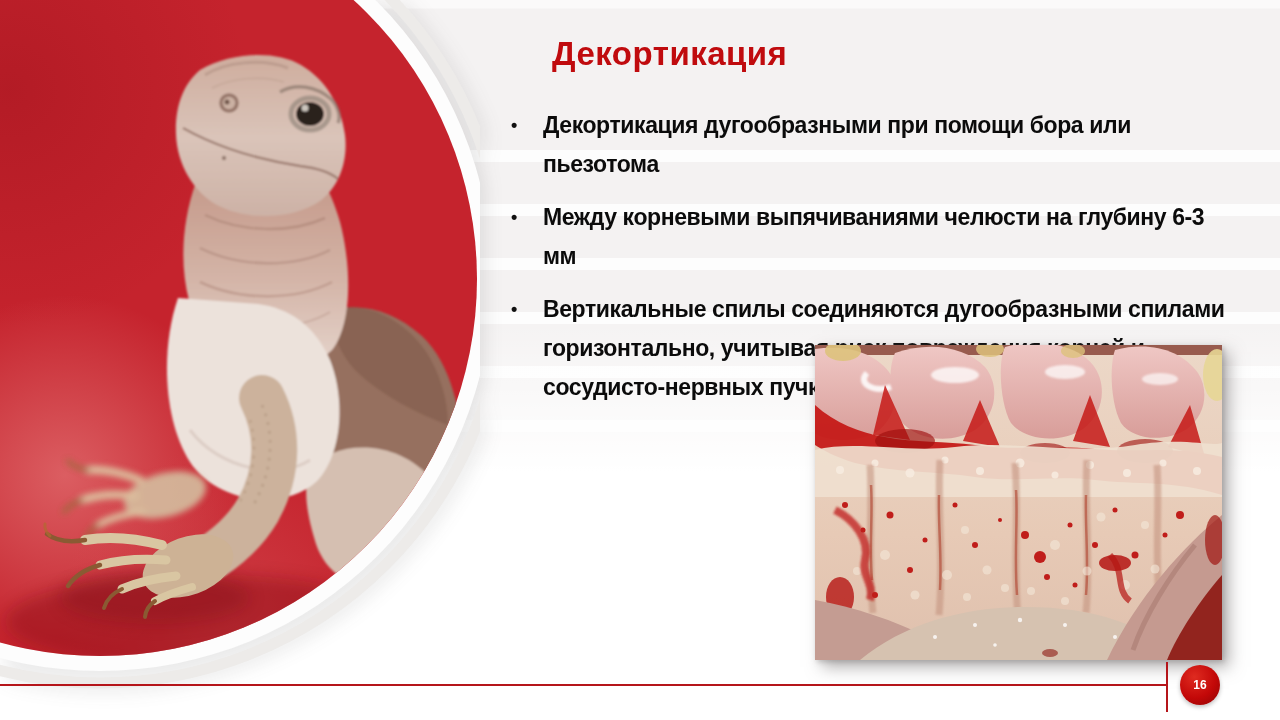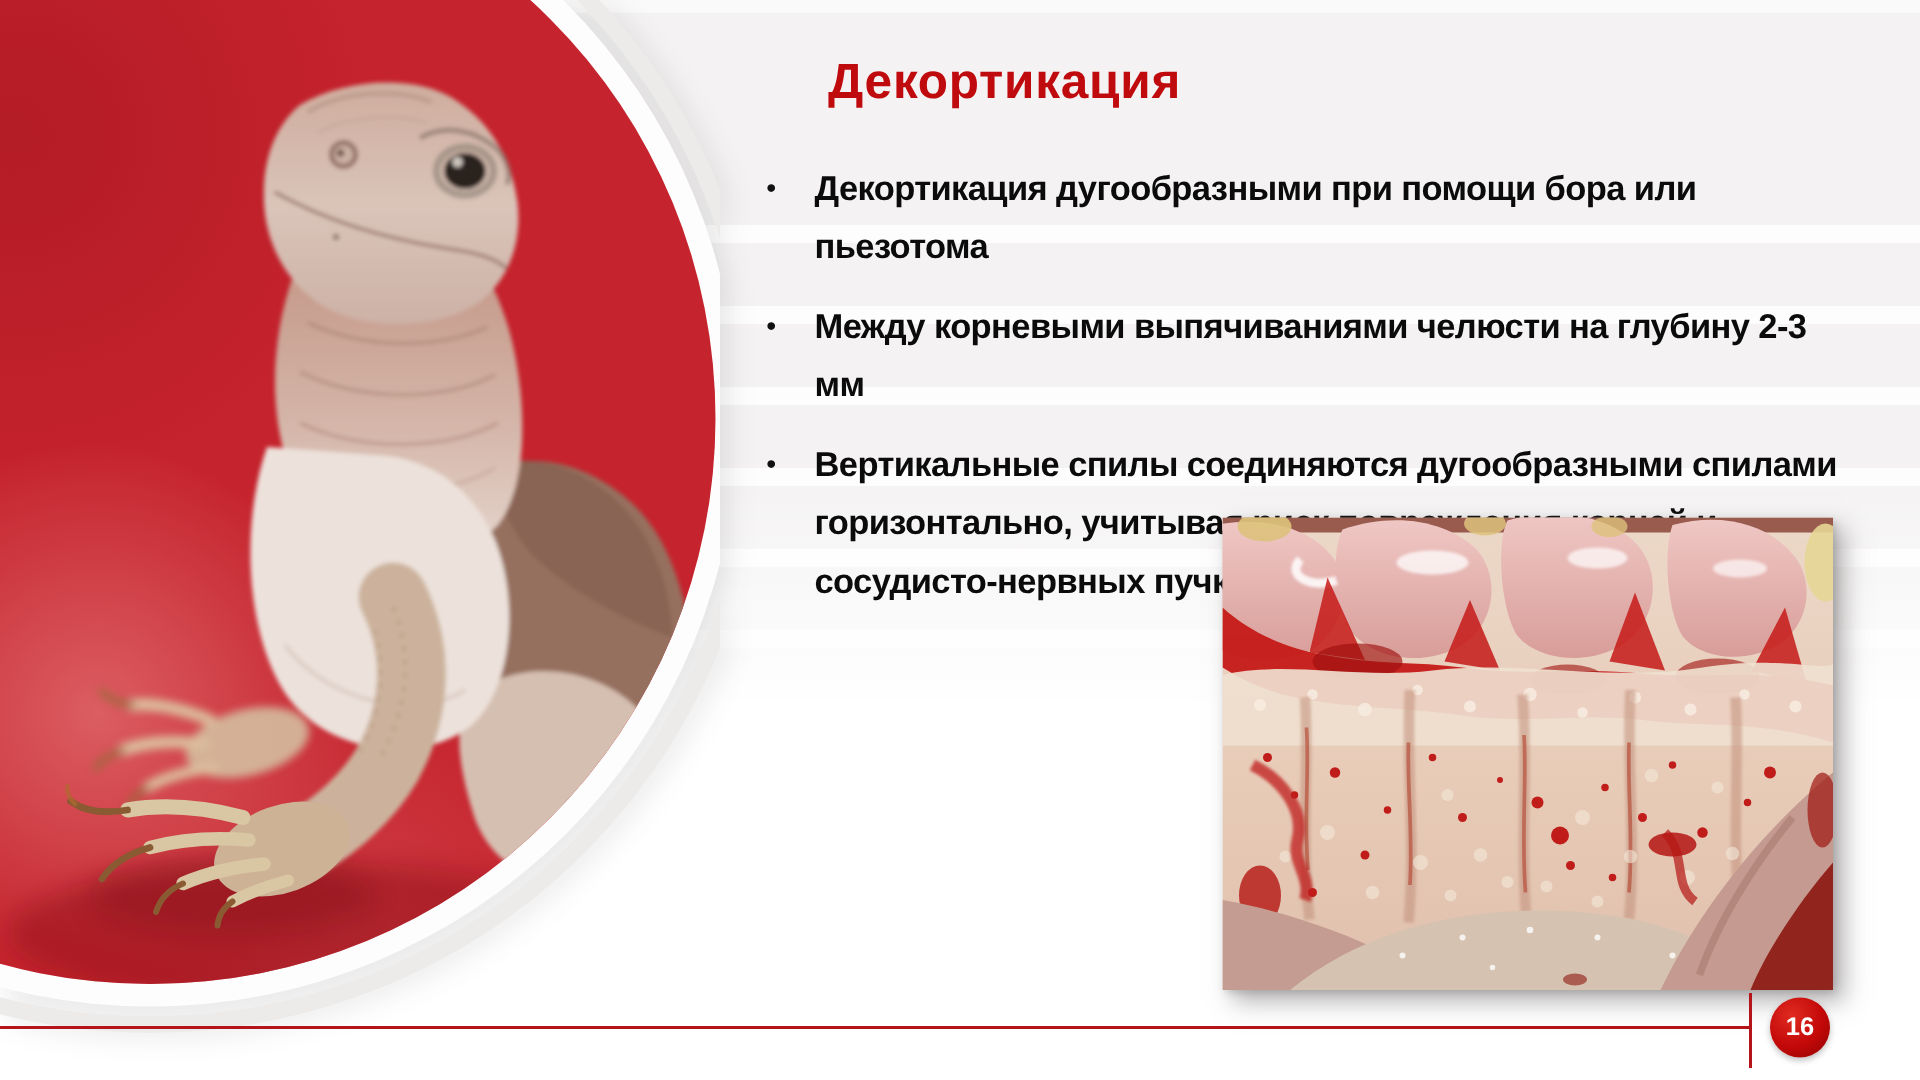--- a/index.html
+++ b/index.html
@@ -20,21 +20,21 @@
          color:#0b0b0b;letter-spacing:-0.4px;}
   .dot{flex:0 0 32px;width:32px;font-size:18px;color:#111;}
   .btext{flex:1;}
   .photo-wrap{position:absolute;left:815px;top:345px;width:407px;height:315px;
          box-shadow:7px 7px 15px rgba(105,100,100,.5), 2px 2px 5px rgba(120,120,120,.35);}
   .photo-wrap svg{display:block;width:100%;height:100%;}
   .line-h{position:absolute;left:0;top:684px;width:1166px;height:2px;background:#b5151a;}
   .line-v{position:absolute;left:1166px;top:662px;width:2px;height:50px;background:#b5151a;}
   .page-badge{position:absolute;left:1180px;top:665px;width:40px;height:40px;border-radius:50%;
          background:radial-gradient(circle at 36% 30%, #df2b20 0%, #c30808 55%, #8d0404 100%);
-         color:#fff;font-size:17px;font-weight:bold;line-height:40px;text-align:center;
+         color:#fff;font-size:12px;font-weight:bold;line-height:40px;text-align:center;
          box-shadow:0 2px 4px rgba(0,0,0,.25);}
 </style>
 </head>
 <body>
 
 <div class="slide">
   <div class="bg"></div>
 
   <svg class="hero" viewBox="0 0 480 720" aria-hidden="true">
     <defs>
@@ -156,21 +156,21 @@
 
   <h1 class="title">Декортикация</h1>
 
   <ul class="bullets">
     <li>
       <span class="dot">•</span>
       <span class="btext">Декортикация дугообразными при помощи бора или пьезотома</span>
     </li>
     <li>
       <span class="dot">•</span>
-      <span class="btext">Между корневыми выпячиваниями челюсти на глубину 2-3 мм</span>
+      <span class="btext">Между корневыми выпячиваниями челюсти на глубину 6-3 мм</span>
     </li>
     <li>
       <span class="dot">•</span>
       <span class="btext">Вертикальные спилы соединяются дугообразными спилами горизонтально, учитывая риск повреждения корней и сосудисто-нервных пучков</span>
     </li>
   </ul>
 
   <div class="photo-wrap">
     <svg viewBox="0 0 407 315" aria-hidden="true">
       <defs>

